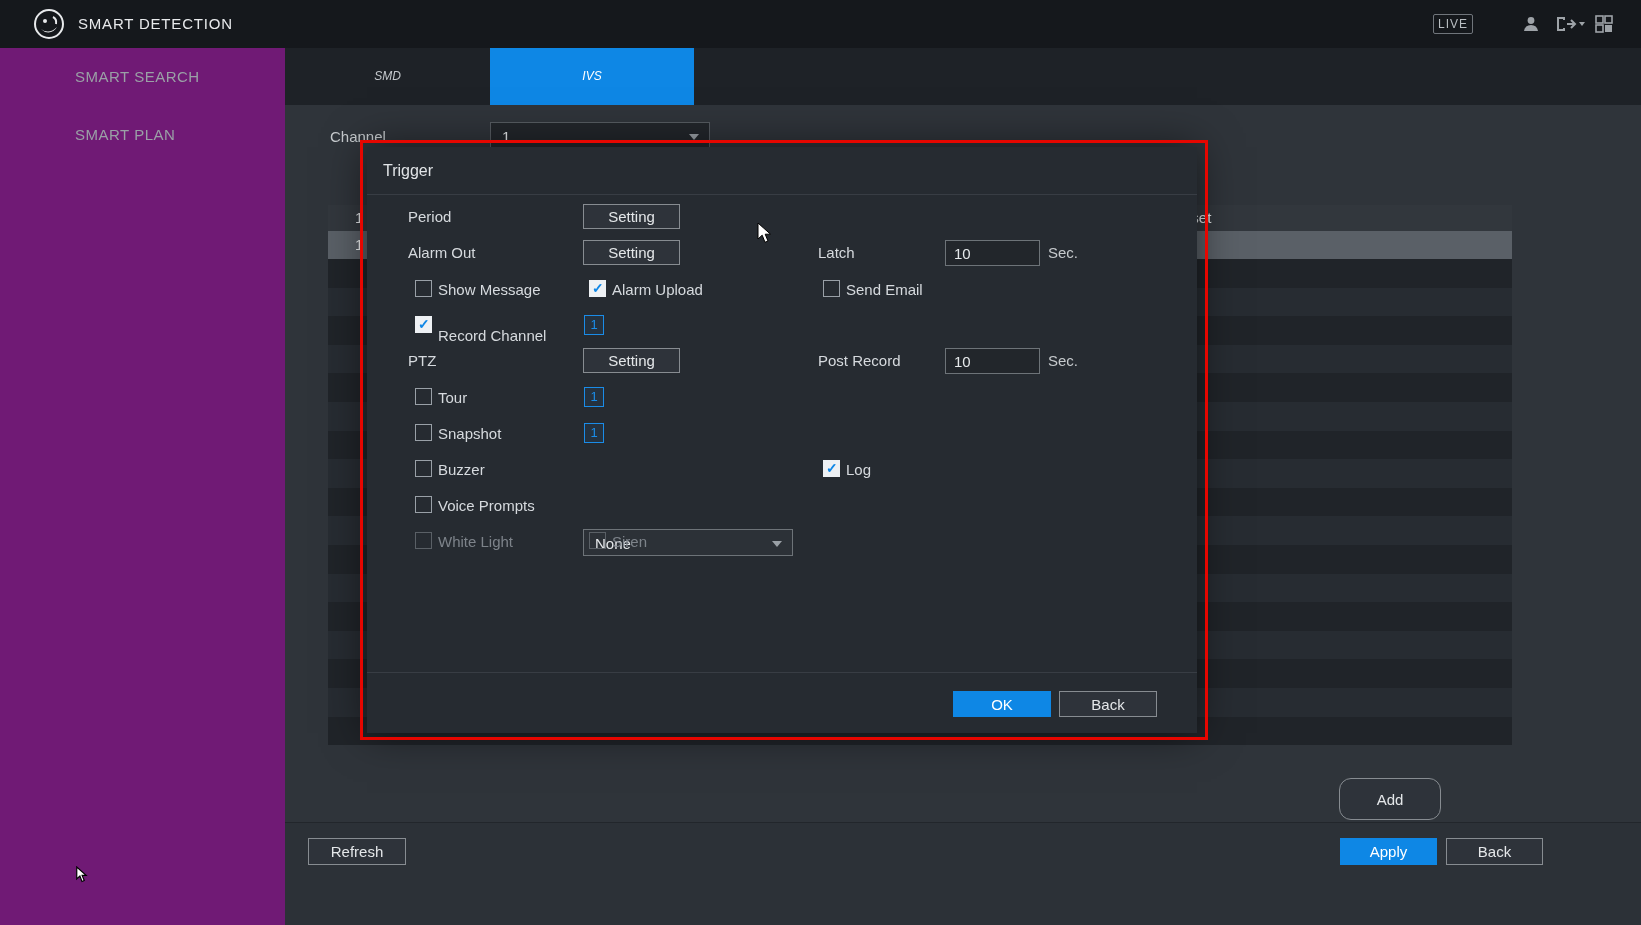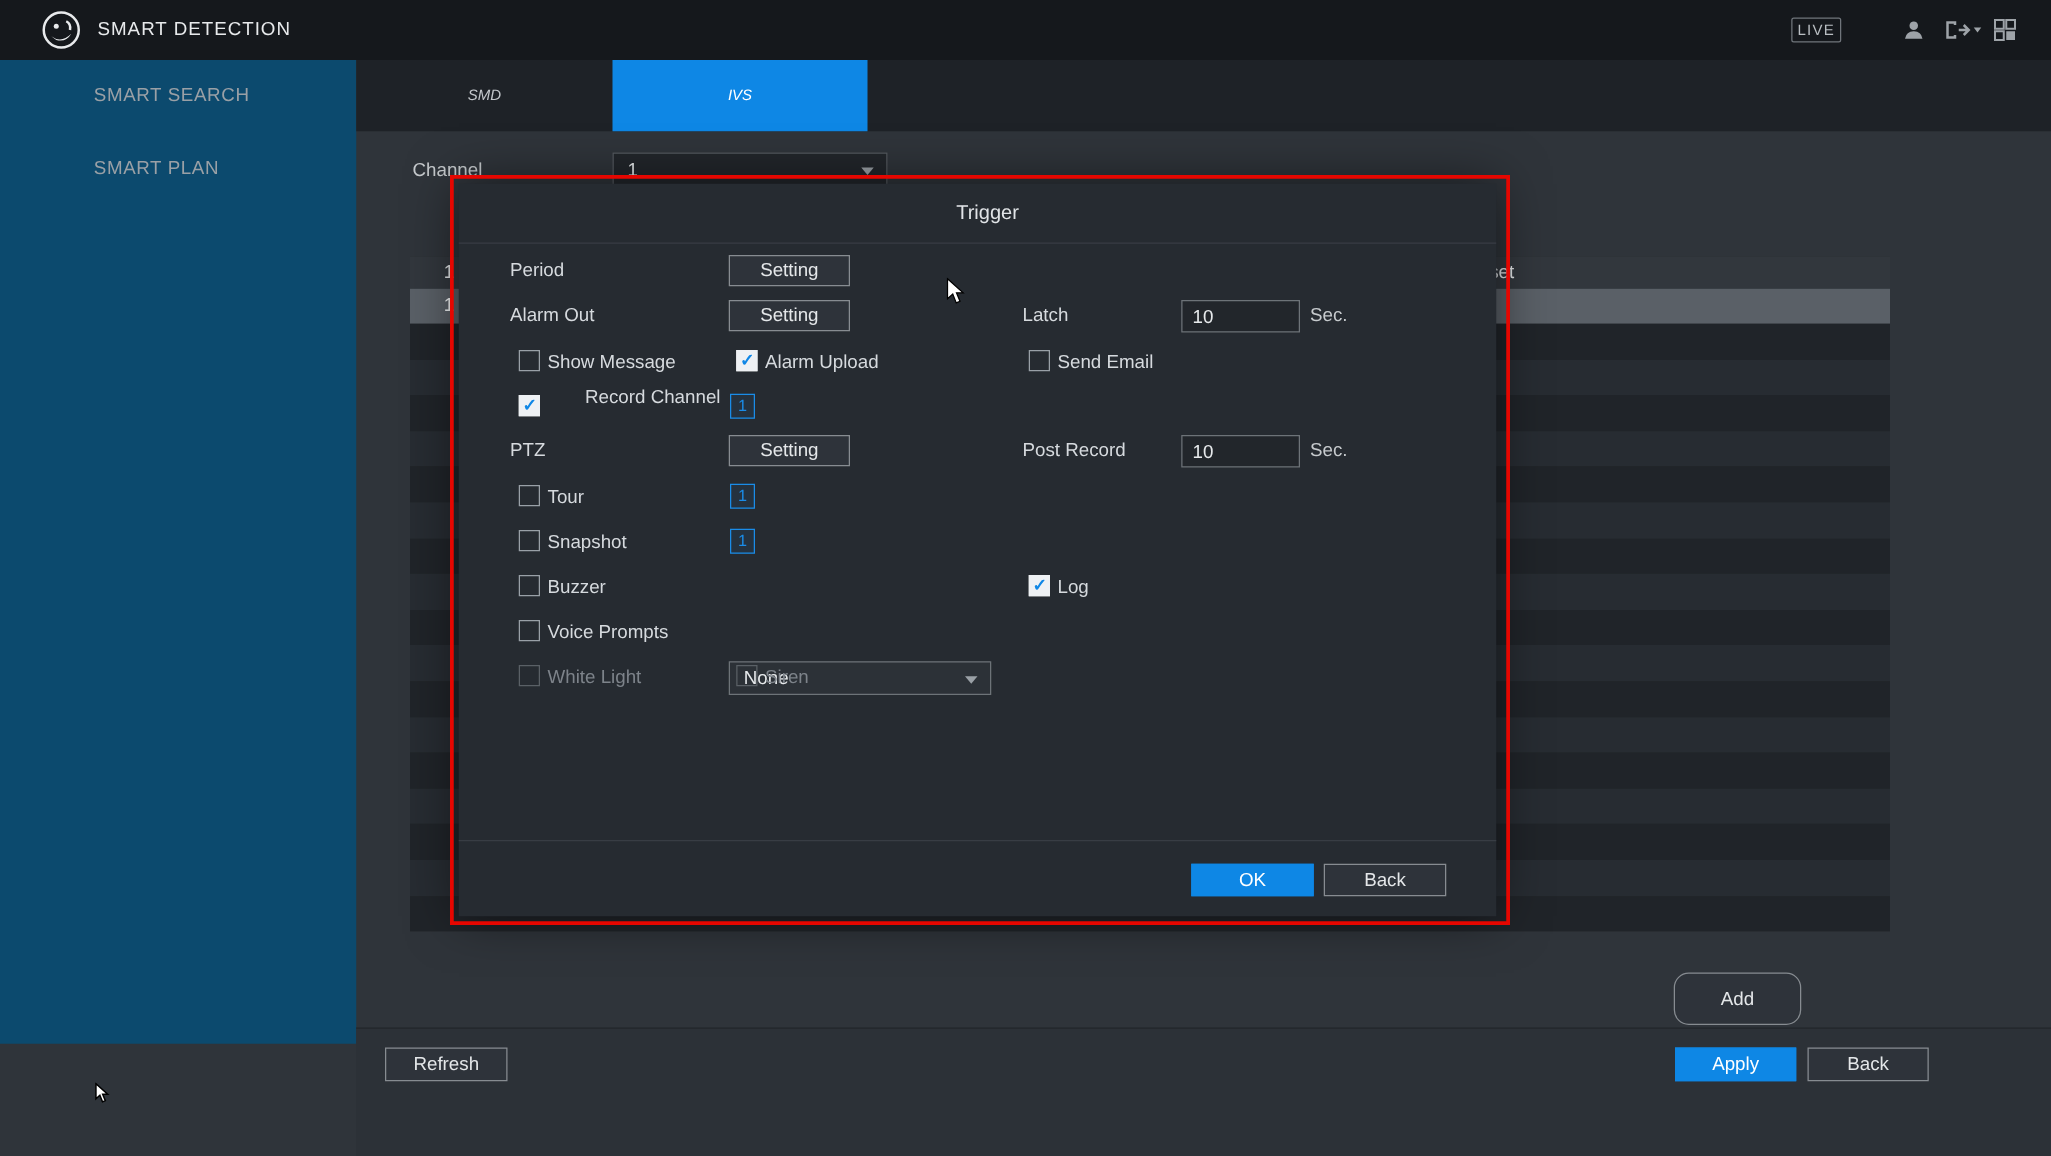--- a/index.html
+++ b/index.html
@@ -14,21 +14,21 @@
                font-size:15px; letter-spacing:.8px; color:#e8eaec; }
   .live-btn { position:absolute; left:1433px; top:14px; width:40px; height:20px;
               border:1px solid #70757b; color:#b9bec2; font-size:12px; letter-spacing:1px;
               text-align:center; line-height:18px; border-radius:2px; cursor:pointer; }
   .tb-icon { position:absolute; top:14px; width:22px; height:20px; cursor:pointer; }
   .tb-user { left:1521px; }
   .tb-logout { left:1554px; width:34px; }
   .tb-grid { left:1594px; }
 
   
-  .sidebar { position:absolute; left:0; top:48px; width:285px; height:787px; background:#0c4a6e; }
+  .sidebar { position:absolute; left:0; top:48px; width:285px; height:877px; background:#701a75; }
   .side-item { position:relative; height:58px; line-height:58px; padding-left:75px;
                font-size:15px; color:#9aa0a6; letter-spacing:.5px; cursor:pointer; }
   .side-item.active { background:#1f242a; color:#eef0f2; }
   .chev { position:absolute; left:48px; top:50%; margin-top:-5px; width:8px; height:8px;
           border-top:2px solid #d8dbde; border-right:2px solid #d8dbde; transform:rotate(45deg); }
 
   
   .tabstrip { position:absolute; left:285px; top:48px; width:1356px; height:57px; background:#1e2227; }
   .tab { position:absolute; top:48px; height:57px; line-height:57px; text-align:center;
          font-size:12px; color:#c3c7cb; cursor:pointer;font-style:italic; }
@@ -67,21 +67,21 @@
   .footer-line { position:absolute; left:285px; top:822px; width:1356px; height:103px;
                  background:#2c3137; border-top:1px solid #22262b; }
   .refresh-btn { position:absolute; left:308px;  top:838px; width:98px; height:27px; }
   .apply-btn   { position:absolute; left:1340px; top:838px; width:97px; height:27px; }
   .back-btn    { position:absolute; left:1446px; top:838px; width:97px; height:27px; }
 
   
   .modal { position:absolute; left:367px; top:147px; width:830px; height:586px;
            background:#262b31; z-index:55; box-shadow:0 0 40px rgba(0,0,0,.55); }
   .m-title { height:48px; line-height:48px; padding-left:16px; font-size:16px; color:#e1e4e7;
-             border-bottom:1px solid #383d44;text-align:center; }
+             border-bottom:1px solid #383d44; }
   .m-label { position:absolute; font-size:15px; color:#d6dade; }
   .m-label.dim { color:#7d838a; }
   .m-unit { position:absolute; font-size:15px; color:#c6cacd; }
   .btn-setting { position:absolute; width:97px; height:25px; }
   .m-input { position:absolute; width:95px; height:26px; background:#22262b;
              border:1px solid #6d7378; color:#e6e9eb; font-size:15px; padding-left:8px;
              font-family:"Liberation Sans", sans-serif; }
   .cb { position:absolute; width:17px; height:17px; border:1px solid #99a0a7; background:transparent;
         cursor:pointer; }
   .cb.dim { border-color:#5a6066; }
@@ -208,21 +208,21 @@
     <span class="m-unit" style="left:681px; top:97px;">Sec.</span>
 
     <span class="cb" style="left:48px; top:133px;"></span>
     <span class="m-label" style="left:71px; top:134px;">Show Message</span>
     <span class="cb checked" style="left:222px; top:133px;"></span>
     <span class="m-label" style="left:245px; top:134px;">Alarm Upload</span>
     <span class="cb" style="left:456px; top:133px;"></span>
     <span class="m-label" style="left:479px; top:134px;">Send Email</span>
 
     <span class="cb checked" style="left:48px; top:169px;"></span>
-    <span class="m-label" style="left:71px; top:162px;margin-left:30px;">Record Channel</span>
+    <span class="m-label" style="left:71px; top:180px;">Record Channel</span>
     <span class="numbox" style="left:217px; top:168px;">1</span>
 
     <span class="m-label" style="left:41px; top:205px;">PTZ</span>
     <button class="btn-dark btn-setting" style="left:216px; top:201px;">Setting</button>
     <span class="m-label" style="left:451px; top:205px;">Post Record</span>
     <input class="m-input" style="left: 578px; top: 201px;" value="10">
     <span class="m-unit" style="left:681px; top:205px;">Sec.</span>
 
     <span class="cb" style="left:48px; top:241px;"></span>
     <span class="m-label" style="left:71px; top:242px;">Tour</span>

